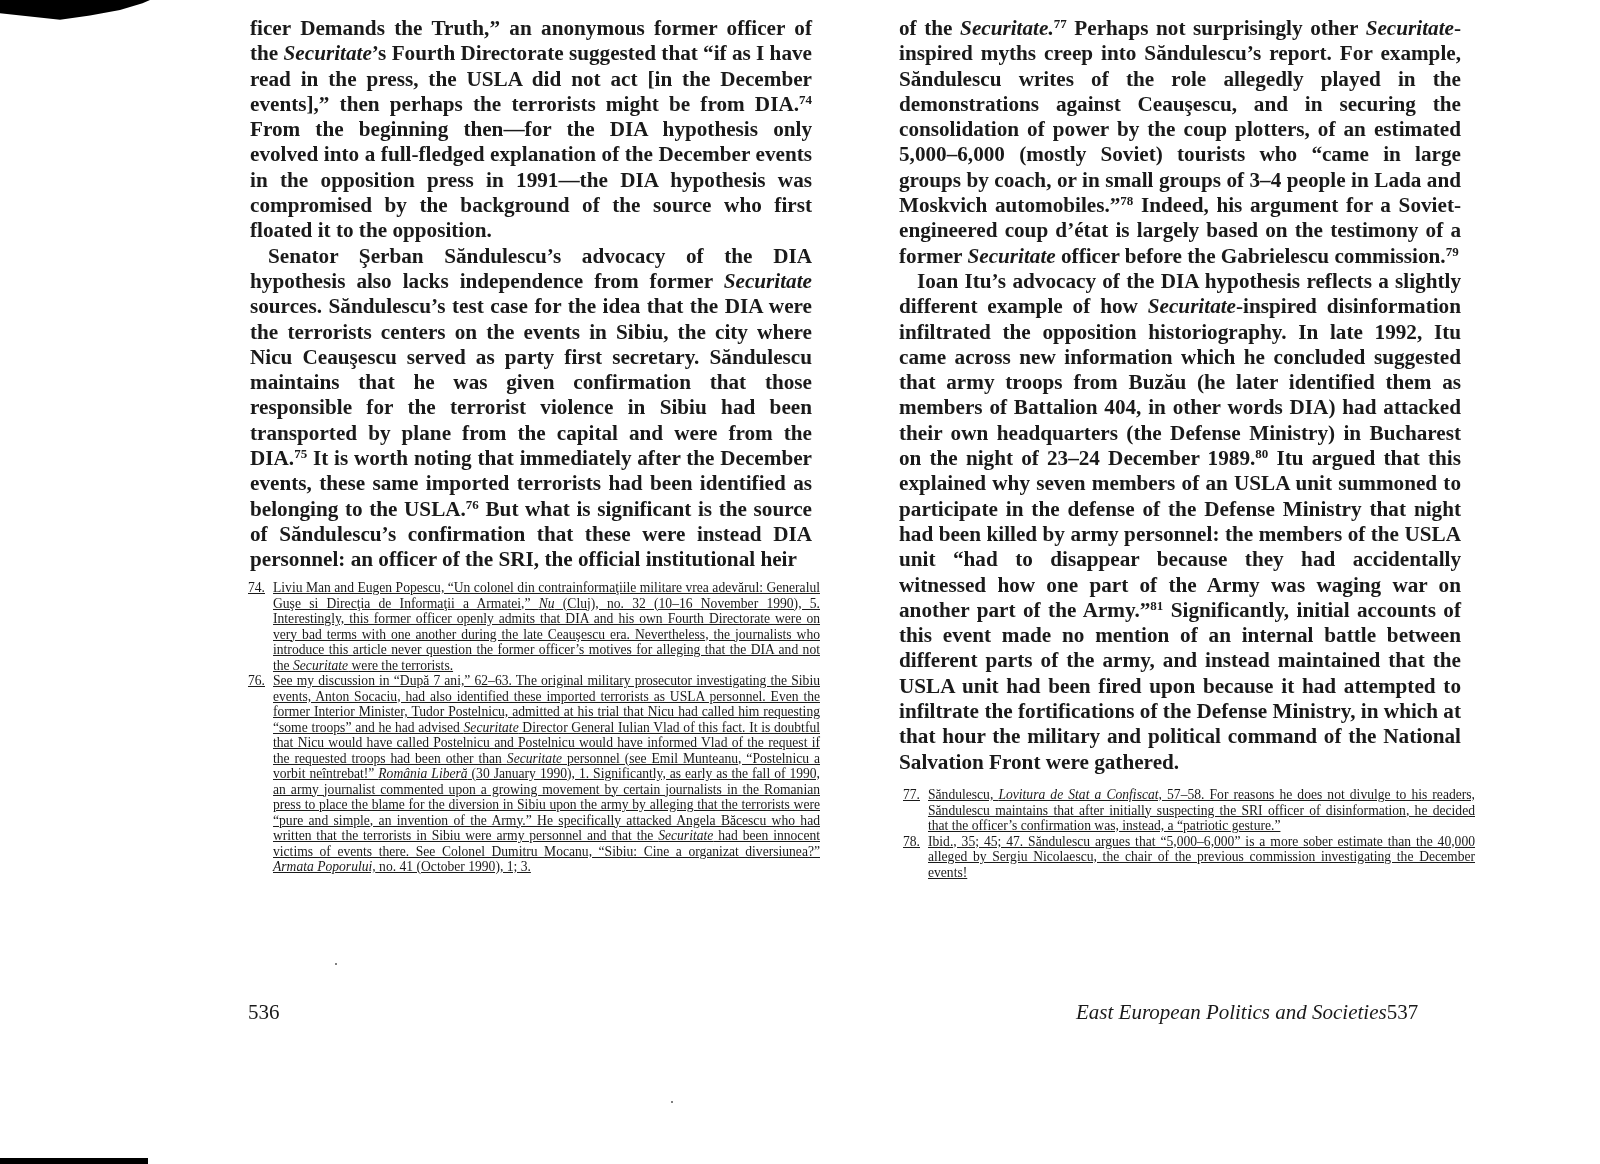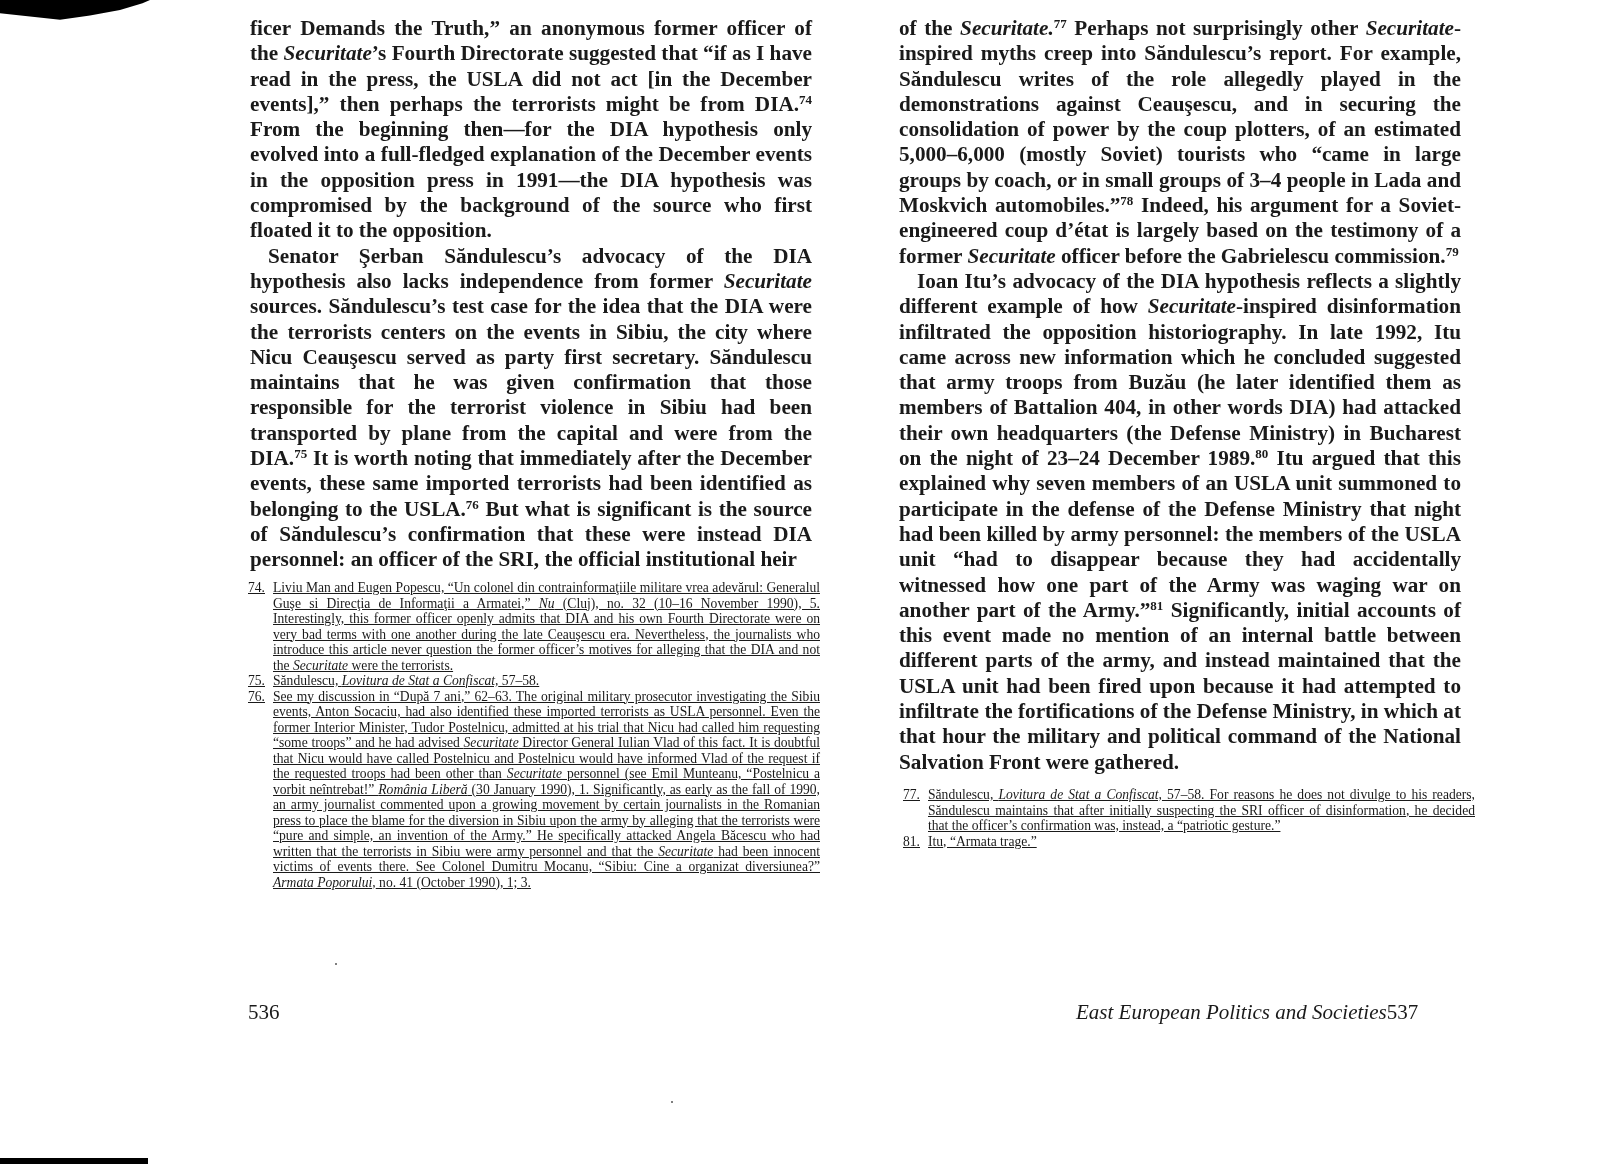--- a/index.html
+++ b/index.html
@@ -46,45 +46,41 @@
   <p><span>ficer Demands the Truth,” an anonymous former officer of the </span><em>Securitate</em><span>’s Fourth Directorate suggested that “if as I have read in the press, the USLA did not act [in the December events],” then perhaps the terrorists might be from DIA.</span><sup>74</sup><span> From the beginning then—for the DIA hypothesis only evolved into a full-fledged explanation of the December events in the opposition press in 1991—the DIA hypothesis was compromised by the background of the source who first floated it to the opposition.</span></p>
   <p class="indent"><span>Senator Şerban Săndulescu’s advocacy of the DIA hypothesis also lacks independence from former </span><em>Securitate</em><span> sources. Săndulescu’s test case for the idea that the DIA were the terrorists centers on the events in Sibiu, the city where Nicu Ceauşescu served as party first secretary. Săndulescu maintains that he was given confirmation that those responsible for the terrorist violence in Sibiu had been transported by plane from the capital and were from the DIA.</span><sup>75</sup><span> It is worth noting that immediately after the December events, these same imported terrorists had been identified as belonging to the USLA.</span><sup>76</sup><span> But what is significant is the source of Săndulescu’s confirmation that these were instead DIA personnel: an officer of the SRI, the official institutional heir</span></p>
 </div>
 
 <div class="notes left">
   <div class="note">
     <span class="num">74.</span>
     <span class="txt"><span>Liviu Man and Eugen Popescu, “Un colonel din contrainformaţiile militare vrea adevărul: Generalul Guşe si Direcţia de Informaţii a Armatei,” </span><em>Nu</em><span> (Cluj), no. 32 (10–16 November 1990), 5. Interestingly, this former officer openly admits that DIA and his own Fourth Directorate were on very bad terms with one another during the late Ceauşescu era. Nevertheless, the journalists who introduce this article never question the former officer’s motives for alleging that the DIA and not the </span><em>Securitate</em><span> were the terrorists.</span></span>
   </div>
   <div class="note">
-    <span class="num">75.</span>
-    <span class="txt"><span>Săndulescu, </span><em>Lovitura de Stat a Confiscat,</em><span> 57–58.</span></span>
-  </div>
-  <div class="note">
     <span class="num">76.</span>
     <span class="txt"><span>See my discussion in “După 7 ani,” 62–63. The original military prosecutor investigating the Sibiu events, Anton Socaciu, had also identified these imported terrorists as USLA personnel. Even the former Interior Minister, Tudor Postelnicu, admitted at his trial that Nicu had called him requesting “some troops” and he had advised </span><em>Securitate</em><span> Director General Iulian Vlad of this fact. It is doubtful that Nicu would have called Postelnicu and Postelnicu would have informed Vlad of the request if the requested troops had been other than </span><em>Securitate</em><span> personnel (see Emil Munteanu, “Postelnicu a vorbit neîntrebat!” </span><em>România Liberă</em><span> (30 January 1990), 1. Significantly, as early as the fall of 1990, an army journalist commented upon a growing movement by certain journalists in the Romanian press to place the blame for the diversion in Sibiu upon the army by alleging that the terrorists were “pure and simple, an invention of the Army.” He specifically attacked Angela Băcescu who had written that the terrorists in Sibiu were army personnel and that the </span><em>Securitate</em><span> had been innocent victims of events there. See Colonel Dumitru Mocanu, “Sibiu: Cine a organizat diversiunea?” </span><em>Armata Poporului,</em><span> no. 41 (October 1990), 1; 3.</span></span>
   </div>
 </div>
 
 <div class="folio left">
   <span class="pnum">536</span>
 </div>
 
 <div class="page right body-text">
   <p><span>of the </span><em>Securitate.</em><sup>77</sup><span> Perhaps not surprisingly other </span><em>Securitate</em><span>-inspired myths creep into Săndulescu’s report. For example, Săndulescu writes of the role allegedly played in the demonstrations against Ceauşescu, and in securing the consolidation of power by the coup plotters, of an estimated 5,000–6,000 (mostly Soviet) tourists who “came in large groups by coach, or in small groups of 3–4 people in Lada and Moskvich automobiles.”</span><sup>78</sup><span> Indeed, his argument for a Soviet-engineered coup d’état is largely based on the testimony of a former </span><em>Securitate</em><span> officer before the Gabrielescu commission.</span><sup>79</sup></p>
   <p class="indent"><span>Ioan Itu’s advocacy of the DIA hypothesis reflects a slightly different example of how </span><em>Securitate</em><span>-inspired disinformation infiltrated the opposition historiography. In late 1992, Itu came across new information which he concluded suggested that army troops from Buzău (he later identified them as members of Battalion 404, in other words DIA) had attacked their own headquarters (the Defense Ministry) in Bucharest on the night of 23–24 December 1989.</span><sup>80</sup><span> Itu argued that this explained why seven members of an USLA unit summoned to participate in the defense of the Defense Ministry that night had been killed by army personnel: the members of the USLA unit “had to disappear because they had accidentally witnessed how one part of the Army was waging war on another part of the Army.”</span><sup>81</sup><span> Significantly, initial accounts of this event made no mention of an internal battle between different parts of the army, and instead maintained that the USLA unit had been fired upon because it had attempted to infiltrate the fortifications of the Defense Ministry, in which at that hour the military and political command of the National Salvation Front were gathered.</span></p>
 </div>
 
 <div class="notes right">
   <div class="note">
     <span class="num">77.</span>
     <span class="txt"><span>Săndulescu, </span><em>Lovitura de Stat a Confiscat,</em><span> 57–58. For reasons he does not divulge to his readers, Săndulescu maintains that after initially suspecting the SRI officer of disinformation, he decided that the officer’s confirmation was, instead, a “patriotic gesture.”</span></span>
   </div>
   <div class="note">
-    <span class="num">81.</span>
-    <span class="txt"><span>Itu, “Armata trage.”</span></span>
+    <span class="num">78.</span>
+    <span class="txt"><span>Ibid., 35; 45; 47. Săndulescu argues that “5,000–6,000” is a more sober estimate than the 40,000 alleged by Sergiu Nicolaescu, the chair of the previous commission investigating the December events!</span></span>
   </div>
 </div>
 
 <div class="folio right">
   <span class="running">East European Politics and Societies</span>
   <span>537</span>
 </div>
 
 </body></html>

